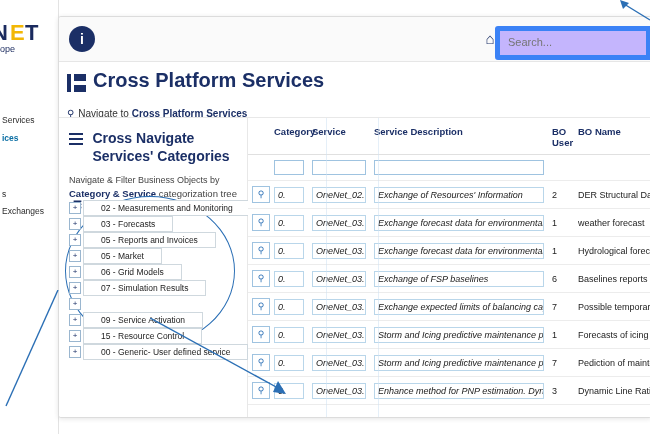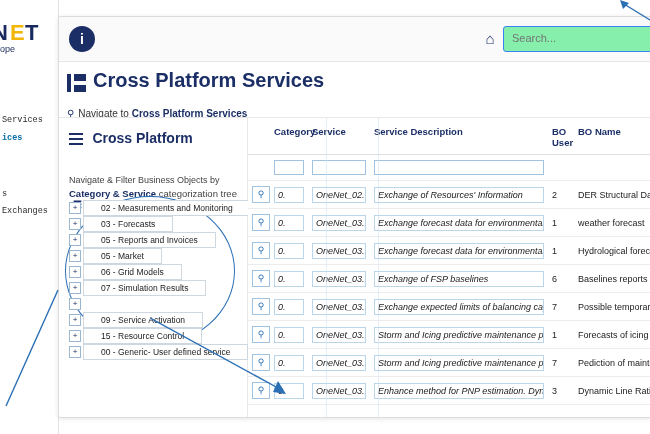--- a/index.html
+++ b/index.html
@@ -48,21 +48,20 @@
     font-size: 22px; font-weight: bold; color: #1a2a5e;
   }
   .logo-sub {
     position: absolute; left: 0px; top: 26px;
     font-size: 9px; color: #1a2a5e;
   }
   .outer-nav {
     position: absolute;
     left: 0; top: 112px;
     width: 58px;
-    font-family: Liberation Mono, monospace;
   }
   .outer-nav-item {
     font-size: 8.5px;
     color: #2b2b2b;
     padding: 4px 4px 4px 2px;
     line-height: 1.15;
   }
   .outer-nav-item.active {
     color: #0b6fa4;
     font-weight: bold;
@@ -107,23 +106,23 @@
     width: 18px; height: 18px;
     color: #1b2f66;
     font-size: 15px;
     line-height: 18px;
     text-align: center;
   }
   .search-box {
     position: absolute;
     right: 0px; top: 9px;
     width: 146px; height: 24px;
-    border: 1px solid #3b82f6;
+    border: 5px solid #3b82f6;
     border-radius: 3px 0 0 3px;
-    background: #86efac;
+    background: #c4b5fd;
   }
   .search-box input {
     width: 126px;
     height: 22px;
     border: none;
     outline: none;
     padding: 0 8px;
     font-size: 11px;
     color: #555;
     font-family: "Liberation Sans", sans-serif;
@@ -414,21 +413,22 @@
         <span class="mag">⚲</span><span>Navigate to</span>
         <b>Cross Platform Services</b>
       </div>
     </div>
     <div class="head-divider"></div>
 
     <div class="tree-panel">
       <div class="tree-head">
         <span class="hamburger"><i></i><i></i><i></i></span>
         <span class="tree-title">
-          <span>Cross Platform</span><br>
+          <span>Cross Navigate</span><br>
+          <span>Services' Categories</span>
         </span>
       </div>
       <div class="tree-sub">Navigate &amp; Filter Business Objects by</div>
       <div class="tree-sub2">
         <span>Category &amp; Service</span><span class="light"> categorization tree</span><span class="burger2">☰</span>
       </div>
 
       <div class="tree-ellipse"></div>
 
       <div class="tree-list">

